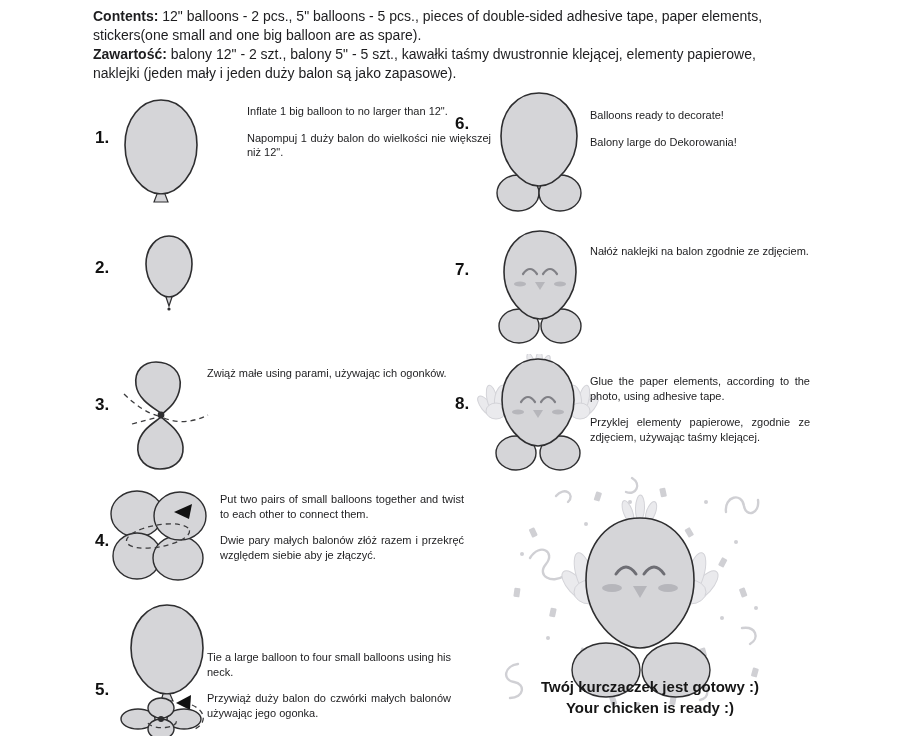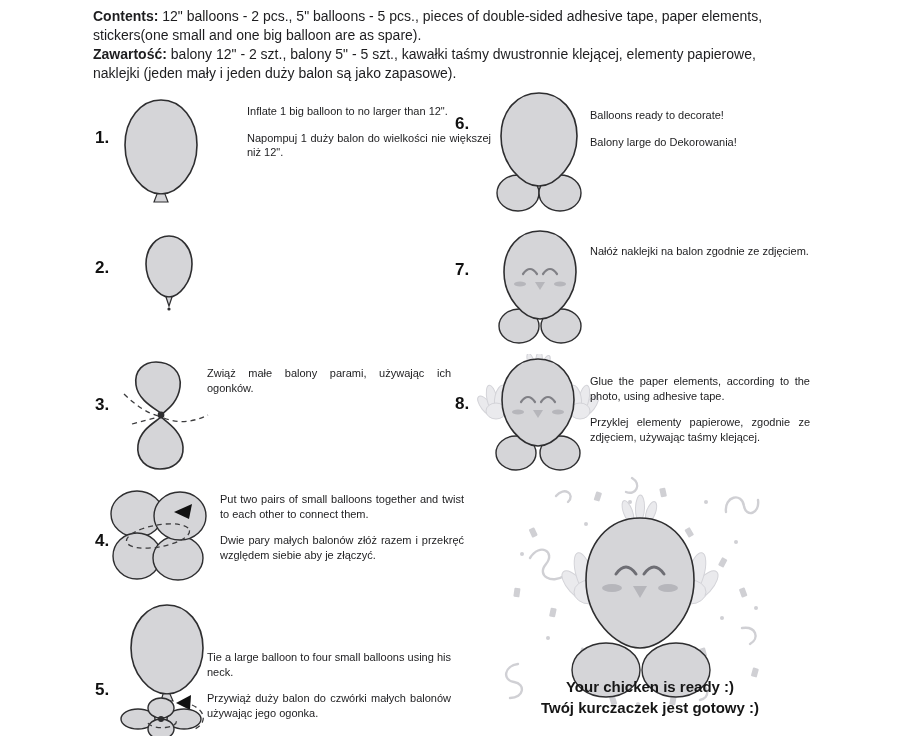--- a/index.html
+++ b/index.html
@@ -74,21 +74,21 @@
       <svg width="100" height="112" viewBox="0 0 100 112">
         <path class="dash" d="M14,36 C26,48 38,55 48,58"></path>
         <path class="dash" d="M54,60 C68,66 84,64 98,57"></path>
         <path class="dash" d="M22,66 C32,63 42,61 48,59"></path>
         <path class="bl" d="M52,56 C44,50 28,42 26,27 C24,12 34,4 46,4 C60,4 72,13 70,29 C68,44 58,51 52,56 Z"></path>
         <path class="bl" d="M51,59 C58,65 72,74 73,89 C74,104 62,111 50,111 C37,111 26,102 28,87 C30,72 44,65 51,59 Z"></path>
         <circle cx="51" cy="57" r="3.4" fill="#2e2e30"></circle>
       </svg>
     </div>
     <div class="step-txt" style="left:117px;top:14px;width:244px;">
-      <p>Zwiąż małe balony parami, używając ich ogonków.</p>
+      <p>Zwiąż małe using parami, używając ich ogonków.</p>
     </div>
   </div>
 
   <div class="step" style="left:90px;top:476px;width:370px;height:120px;">
     <span class="step-num" style="left:5px;top:55px;">4.</span>
     <div class="step-fig" style="left:14px;top:10px;">
       <svg width="108" height="100" viewBox="0 0 108 100">
         <ellipse class="bl2" cx="33" cy="28" rx="26" ry="23"></ellipse>
         <ellipse class="bl2" cx="33" cy="70" rx="24" ry="23"></ellipse>
         <ellipse class="bl2" cx="74" cy="72" rx="25" ry="22"></ellipse>
@@ -251,18 +251,18 @@
         <ellipse class="bl2" cx="186" cy="202" rx="34" ry="27"></ellipse>
         <path class="bl" d="M150,50 C182,50 204,76 204,112 C204,150 174,180 150,180 C126,180 96,150 96,112 C96,76 118,50 150,50 Z"></path>
         <path class="face-stroke-lg" d="M126,106 q10,-14 20,0"></path>
         <path class="face-stroke-lg" d="M154,106 q10,-14 20,0"></path>
         <ellipse class="face-fill" cx="122" cy="120" rx="10" ry="4"></ellipse>
         <ellipse class="face-fill" cx="178" cy="120" rx="10" ry="4"></ellipse>
         <polygon class="face-fill" points="143,118 157,118 150,130"></polygon>
       </svg>
     </div>
     <div class="final-text">
+      <div>Twój kurczaczek jest gotowy :)</div>
       <div>Your chicken is ready :)</div>
-      <div>Twój kurczaczek jest gotowy :)</div>
     </div>
   </div>
 
 </div>
 
 </body></html>

